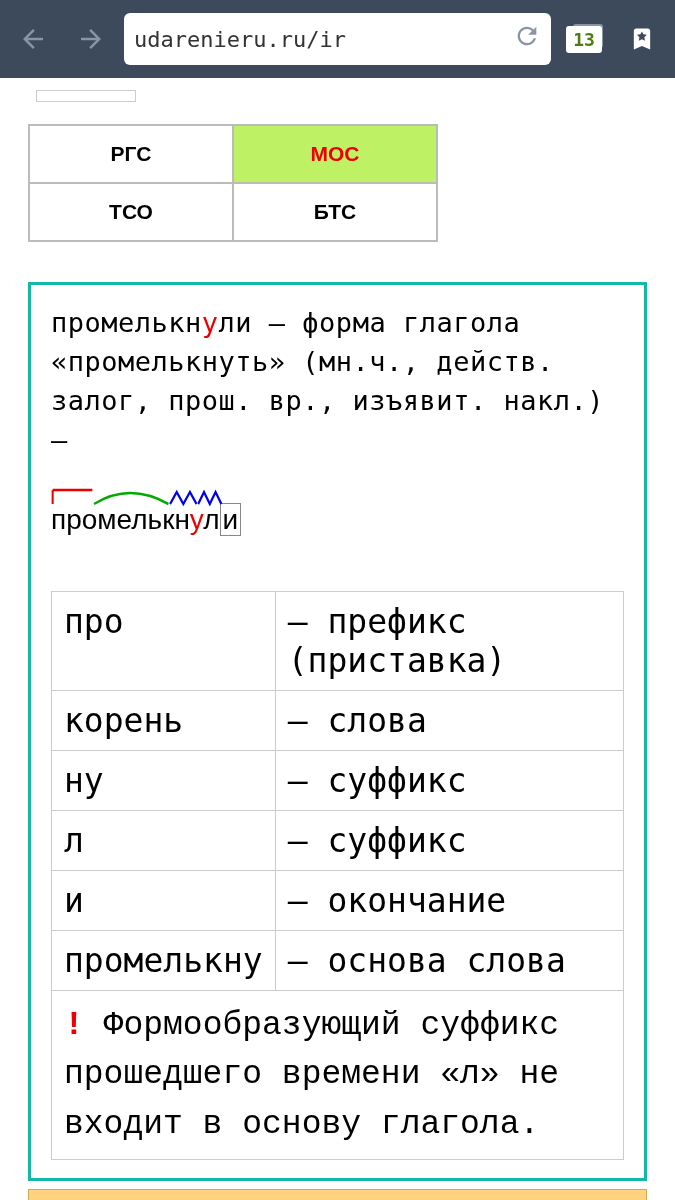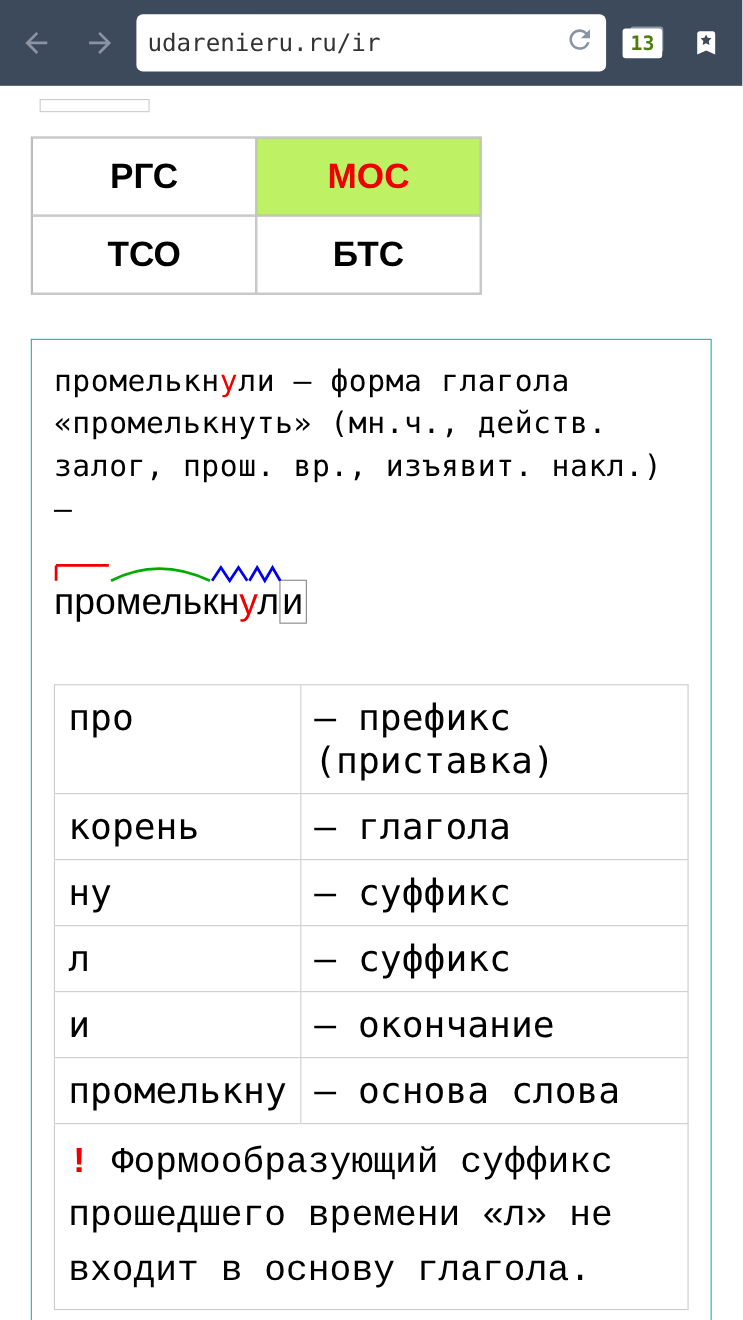--- a/index.html
+++ b/index.html
@@ -90,43 +90,43 @@
       display: grid;
       grid-template-columns: 1fr 1fr;
       border: 1px solid #bbb;
       margin-top: 22px;
       width: 410px;
     }
     .tab-cell {
       border: 1px solid #bbb;
       padding: 16px 0;
       text-align: center;
-      font-size: 32px;
+      font-size: 21px;
       font-weight: bold;
       font-family: Arial, sans-serif;
       cursor: pointer;
     }
     .tab-cell.active {
       background: #bef264;
       color: #e00;
     }
     .main-box {
-      border: 1px solid #14b8a6;
+      border: 3px solid #14b8a6;
       margin-top: 40px;
       padding: 18px 20px;
     }
     .word-desc {
       font-size: 27px;
       line-height: 1.45;
       letter-spacing: 0.5px;
     }
     .word-desc .stress { color: #e00; }
     .morph-word {
       margin-top: 28px;
-      font-size: 34px;
+      font-size: 28px;
       font-family: Arial, sans-serif;
       position: relative;
       display: inline-block;
       padding-top: 16px;
     }
     .morph-word .stress { color: #e00; }
     .morph-word .ending-box {
       border: 1px solid #888;
       padding: 0 2px;
     }
@@ -235,21 +235,21 @@
     </div>
 
     <table class="morph-table">
       <tbody id="morph-tbody">
           <tr>
             <td>про</td>
             <td>— префикс (приставка)</td>
           </tr>
           <tr>
             <td>корень</td>
-            <td>— глагола</td>
+            <td>— слова</td>
           </tr>
           <tr>
             <td>ну</td>
             <td>— суффикс</td>
           </tr>
           <tr>
             <td>л</td>
             <td>— суффикс</td>
           </tr>
           <tr>

